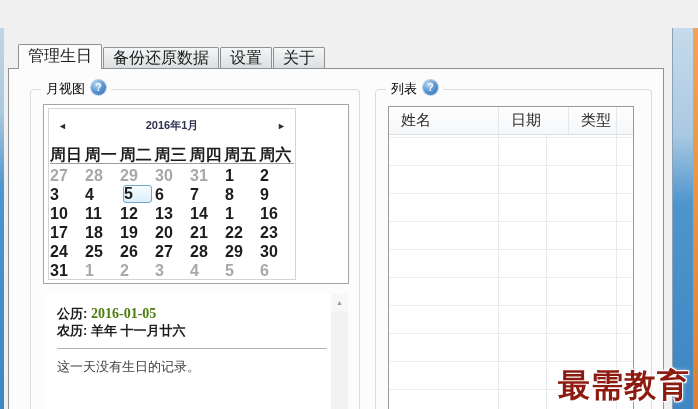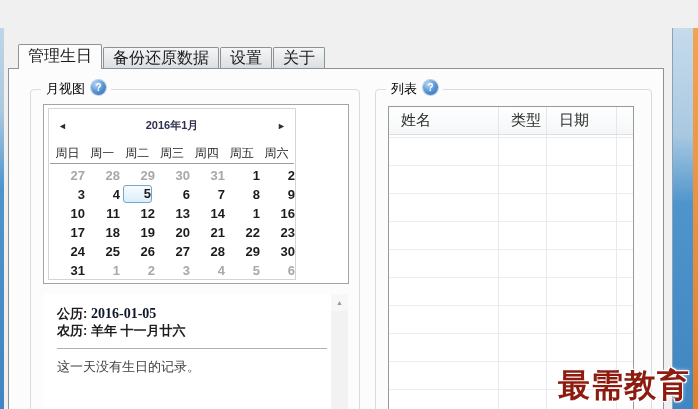--- a/index.html
+++ b/index.html
@@ -58,32 +58,32 @@
 
   
   .cal-outer{position:absolute;left:12px;top:14px;width:306px;height:180px;border:1px solid #a4a4a4;background:#fff}
   .cal-inner{position:absolute;left:4px;top:3px;width:248px;height:172px;border:1px solid #d4d4d4;background:#fff}
   .cal-head{position:relative;height:33px;display:flex;align-items:center;justify-content:center}
   .cal-title{font-size:11px;font-weight:bold;color:#2f2f4f}
   .cal-arrow{position:absolute;top:0;height:100%;display:flex;align-items:center;font-size:9px;color:#2e2e2e;
     padding:0 4px;cursor:default}
   .cal-arrow.prev{left:5px}.cal-arrow.next{right:5px}
   .cal-weekdays{display:flex;margin:0 1px;border-bottom:1px solid #9e9e9e;height:22px}
-  .wday{width:35px;text-align:center;font-size:12px;font-weight:normal;color:#1c1c1c;padding-top:3px}
+  .wday{width:35px;text-align:left;font-size:16px;font-weight:bold;color:#1c1c1c;padding-top:3px}
   .cal-grid{display:flex;flex-wrap:wrap;width:245px;margin:2px 0 0 1px}
-  .day{width:35px;height:19px;line-height:19px;text-align:right;font-size:13px;font-weight:bold;color:#1c1c1c}
+  .day{width:35px;height:19px;line-height:19px;text-align:left;font-size:16px;font-weight:bold;color:#1c1c1c}
   .day.muted{color:#a8a8a8}
   .day.sel{width:29px;height:18px;margin:0 3px;line-height:16px;border:1px solid #71a7ca;border-radius:3px;
     background:linear-gradient(180deg,#f7fcfe 0%,#dceefa 100%)}
 
   
   .info{position:absolute;left:13px;top:204px;width:304px;height:126px;background:#fff}
   .info-text{padding:11px 24px 0 13px}
   .info-line{font-size:13px;font-weight:bold;color:#1c1c1c;line-height:17px;white-space:nowrap}
-  .solar-value{font-family:"Liberation Serif","DejaVu Serif",serif;font-size:14px;color:#0f172a}
+  .solar-value{font-family:"Liberation Serif","DejaVu Serif",serif;font-size:14px;color:#4d7c0f}
   .info-hr{margin:9px 0 0 13px;width:270px;border-top:1px solid #aeb3b6}
   .info-msg{padding:9px 0 0 13px;font-size:13px;color:#404040}
   .sbar{position:absolute;right:0;top:0;width:17px;height:100%;background:#f2f2f2}
   .sbtn{height:17px;display:flex;align-items:center;justify-content:center;background:#f7f7f7;
     color:#9a9a9a;font-size:7px;cursor:default}
 
   
   .lv{position:absolute;left:12px;top:16px;width:246px;height:312px;border:1px solid #999;background:#fff}
   .lv-head{display:flex;height:28px;border-bottom:1px solid #dadfe4;
     background:linear-gradient(180deg,#fefefe 0%,#f5f7f9 100%)}
@@ -214,22 +214,22 @@
   </div>
 
   <div class="group g-list">
     <div class="group-label">
       <span>列表</span>
       <span class="help">?</span>
     </div>
     <div class="lv">
       <div class="lv-head">
           <div class="lv-col" style="width: 110px;">姓名</div>
+          <div class="lv-col" style="width: 70px;">日期</div>
           <div class="lv-col" style="width: 48px;">类型</div>
-          <div class="lv-col" style="width: 70px;">日期</div>
           <div class="lv-col last"></div>
         </div>
       <div class="lv-body">
           <div class="lv-vline" style="left: 109px;"></div>
           <div class="lv-vline" style="left: 157px;"></div>
           <div class="lv-vline" style="left: 227px;"></div>
         </div>
     </div>
   </div>
 

